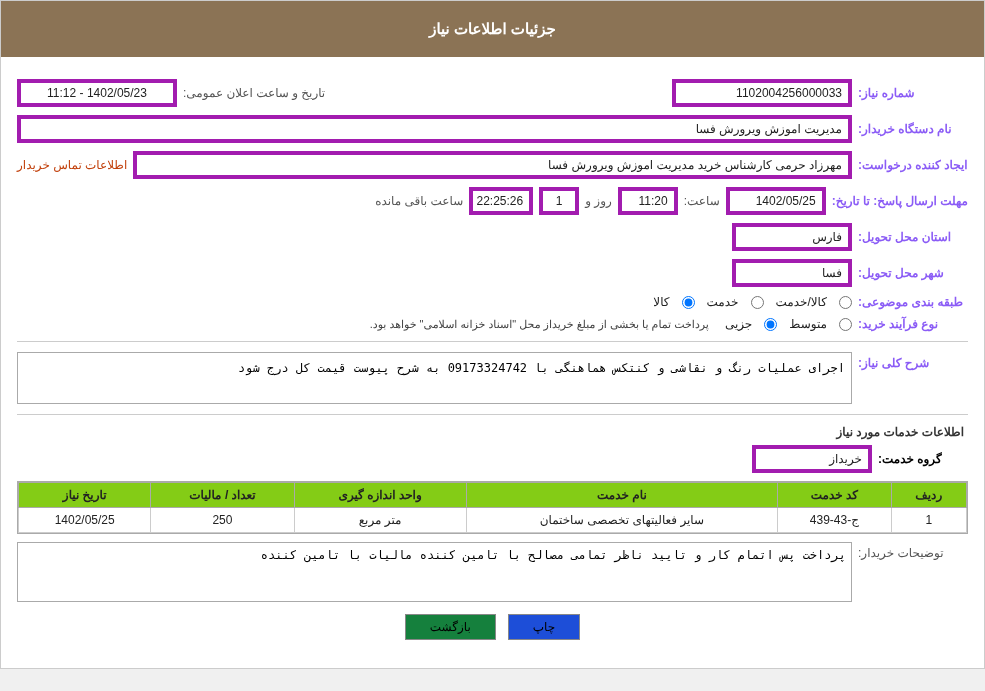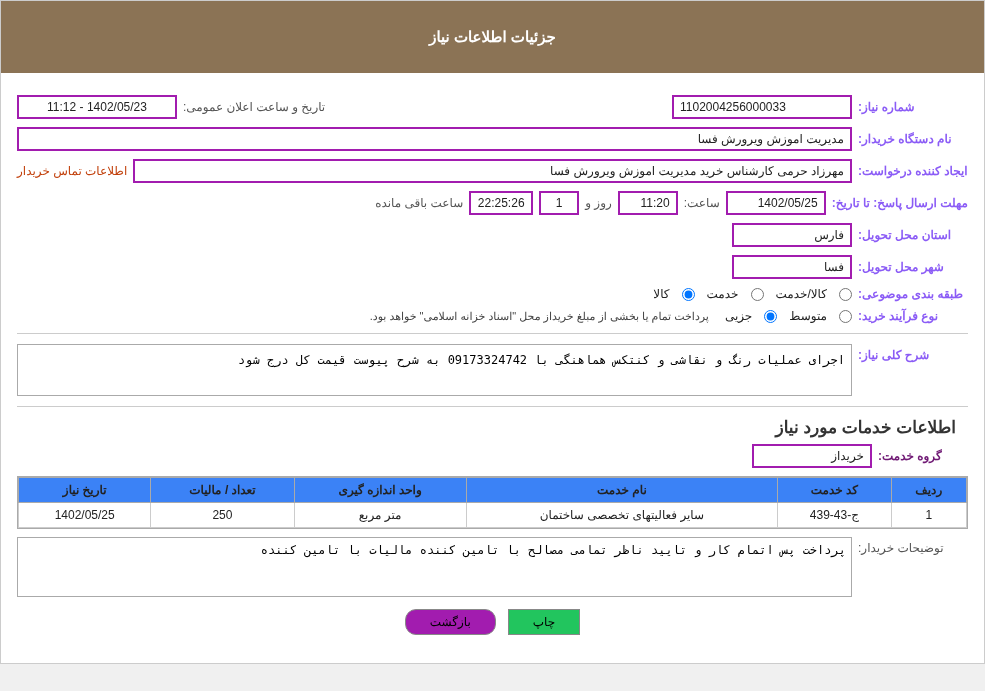--- a/index.html
+++ b/index.html
@@ -13,42 +13,42 @@
     .page-wrapper {
       max-width: 985px;
       margin: 0 auto;
       background: #fff;
       border: 1px solid #ccc;
     }
     .header-bar {
       background: #8B7355;
       color: #fff;
       text-align: center;
-      padding: 27px;
+      padding: 19px;
       font-size: 15px;
       font-weight: bold;
     }
     .content {
       padding: 12px 16px;
     }
     .row {
       display: flex;
       align-items: center;
       margin-bottom: 8px;
       gap: 6px;
     }
     .row-label {
       color: #8b5cf6;
       font-weight: bold;
       white-space: nowrap;
       min-width: 110px;
       text-align: left;
     }
     .input-box {
-      border: 2px solid #a21caf;
+      border: 4px solid #a21caf;
       background: #fff;
       padding: 3px 6px;
       min-height: 22px;
       font-family: inherit;
       font-size: 12px;
       direction: rtl;
     }
     .input-wide {
       flex: 1;
     }
@@ -66,23 +66,23 @@
       display: flex;
       align-items: center;
       gap: 12px;
     }
     .section-divider {
       border-top: 1px solid #ccc;
       margin: 10px 0;
     }
     .section-title {
       font-weight: bold;
-      font-size: 17px;
+      font-size: 12px;
       color: #333;
-      margin: 8px 12px 6px 0;
+      margin: 8px 4px 6px 0;
     }
     .description-box {
       border: 1px solid #aaa;
       background: #fff;
       padding: 6px;
       min-height: 50px;
       width: 100%;
       text-align: right;
       direction: rtl;
       font-size: 12px;
@@ -92,21 +92,21 @@
     .table-container {
       border: 1px solid #aaa;
       margin: 8px 0;
     }
     table {
       width: 100%;
       border-collapse: collapse;
       font-size: 12px;
     }
     th {
-      background: #3b82f6;
+      background: #84cc16;
       border: 1px solid #aaa;
       padding: 5px 8px;
       text-align: center;
       font-weight: bold;
     }
     td {
       border: 1px solid #ccc;
       padding: 5px 8px;
       text-align: center;
     }
@@ -143,37 +143,36 @@
     }
     .btn {
       padding: 5px 24px;
       font-size: 12px;
       font-family: inherit;
       cursor: pointer;
       border: 1px solid #888;
       background: #e8e8e8;
     }
     .btn-print {
-      background: #22c55e;
+      background: #1d4ed8;
     }
     .btn-back {
-      background: #a21caf;
-      border-radius: 11px;
+      background: #15803d;
     }
     .page-inner {
       position: relative;
     }
     .group-service-row {
       display: flex;
       align-items: center;
       gap: 6px;
       margin-bottom: 8px;
     }
     .col-label {
-      color: #701a75;
+      color: #000000;
       font-weight: bold;
       white-space: nowrap;
       min-width: 90px;
       text-align: left;
     }
     .inline-label {
       white-space: nowrap;
       color: #555;
     }
     .small-input {
@@ -188,21 +187,21 @@
 
 <div class="page-wrapper">
   <div class="header-bar">
     <span>جزئیات اطلاعات نیاز</span>
   </div>
 
   <div class="content page-inner">
 
     <div class="row" style="margin-top:10px;">
       <span class="row-label">شماره نیاز:</span>
-      <div class="input-box" style="min-width:180px; text-align:left;">1102004256000033</div>
+      <div class="input-box" style="min-width:180px; text-align:right;">1102004256000033</div>
       <span style="flex:1;"></span>
       <span class="inline-label">تاریخ و ساعت اعلان عمومی:</span>
       <div class="input-box" style="min-width:160px; text-align:center;">1402/05/23 - 11:12</div>
     </div>
 
     <div class="row">
       <span class="row-label">نام دستگاه خریدار:</span>
       <div class="input-box input-wide">مدیریت اموزش ویرورش فسا</div>
     </div>
 

